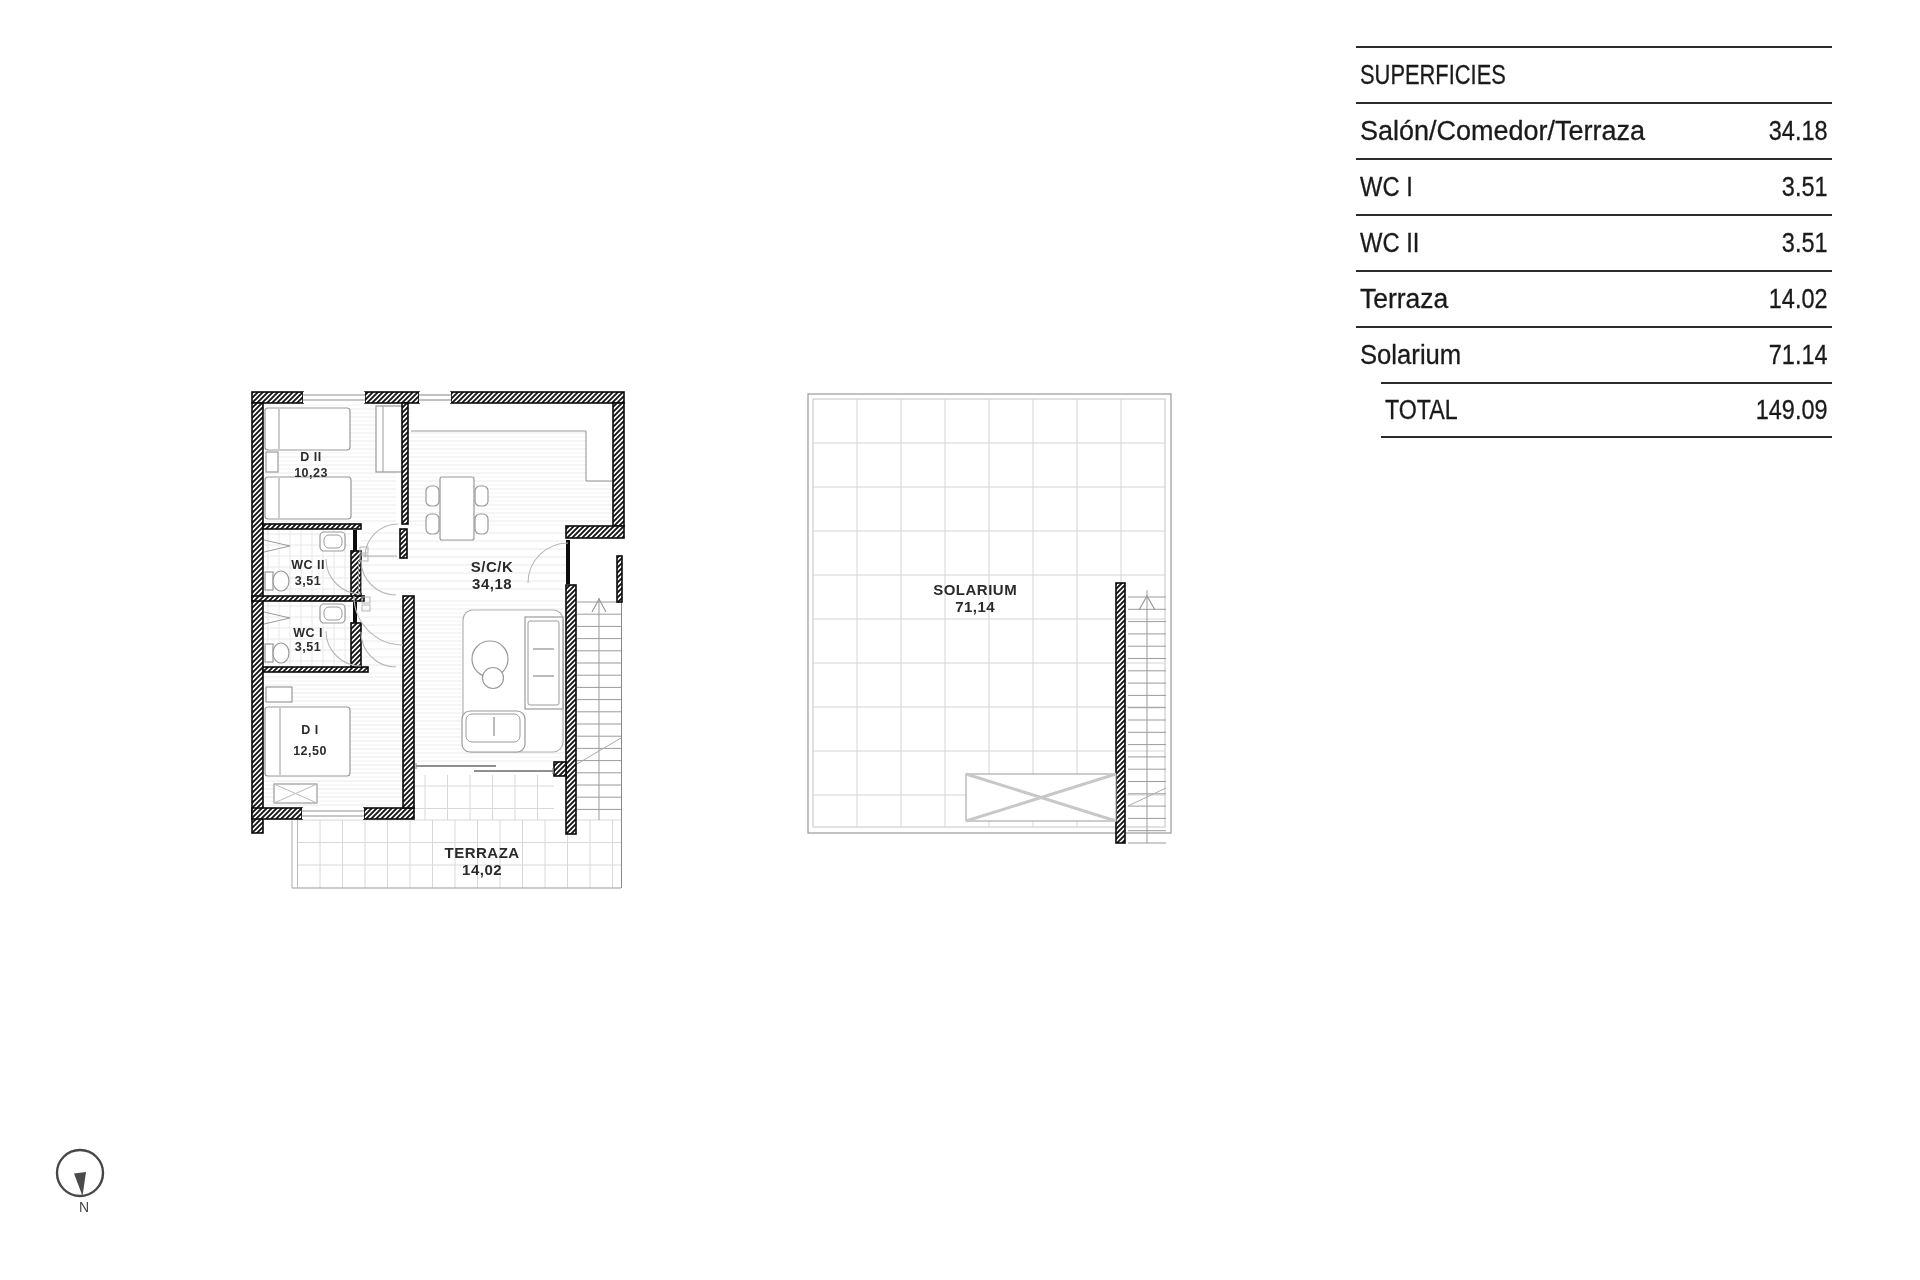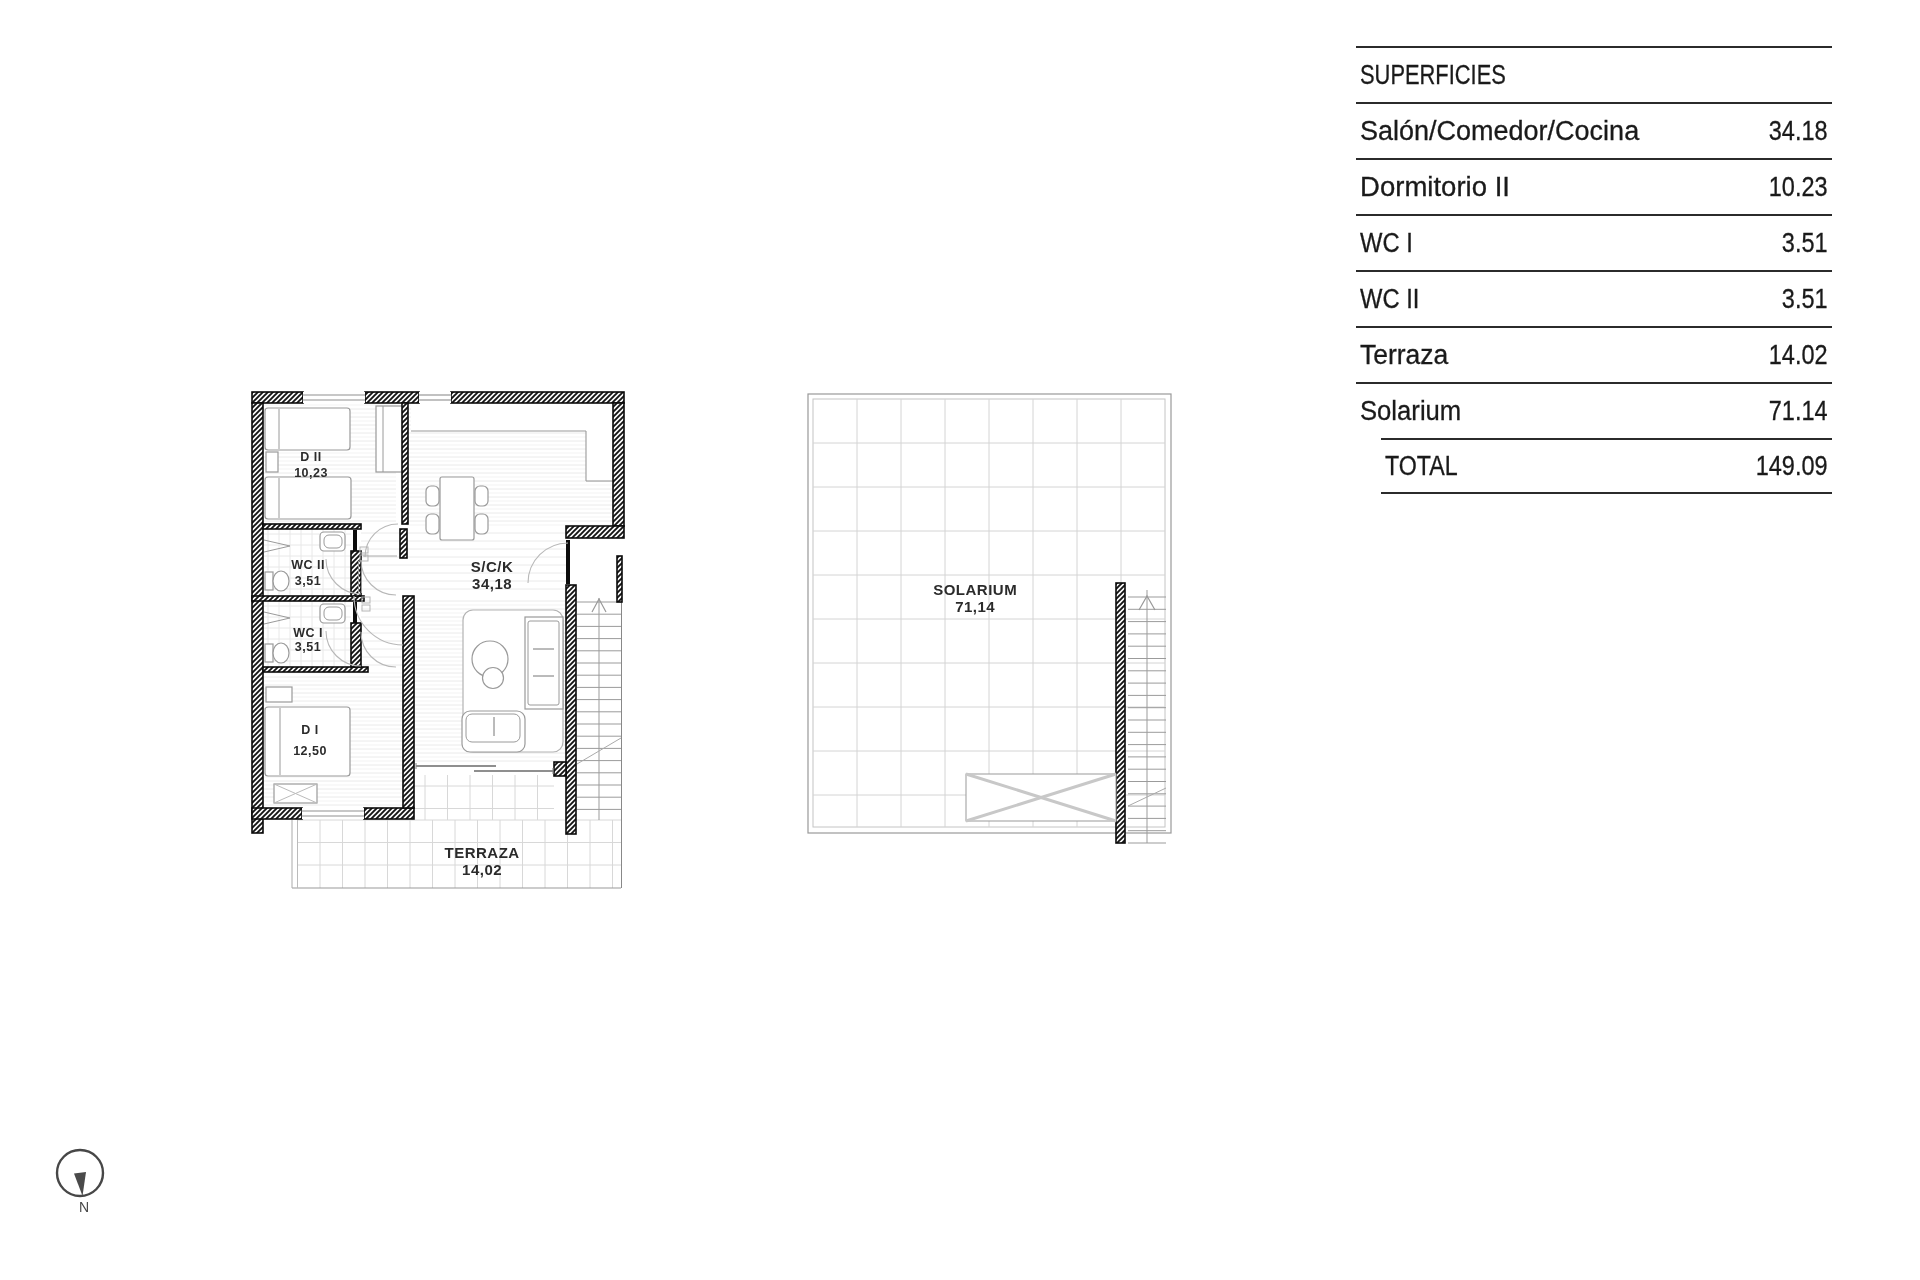--- a/index.html
+++ b/index.html
@@ -574,26 +574,22 @@
 <polygon points="74,1173.5 86,1172 82.5,1196" fill="#4a4a4a"></polygon>
 <text opacity="0.999" transform="matrix(1.0002,0,0,1,0,0)" x="84" y="1212" font-size="14" fill="#474747" text-anchor="middle" font-family="Liberation Sans, sans-serif">N</text>
     </g>
 </svg>
 
 <div id="tbl">
 <div class="row hdr">
       <span class="nm" style="transform:scaleX(0.81)">SUPERFICIES</span>
     </div>
 <div class="row">
-      <span class="nm" style="transform:scaleX(1.0)">Salón/Comedor/Cocina</span>
+      <span class="nm" style="transform:scaleX(1.0)">Salón/Comedor/Terraza</span>
       <span class="vl">34.18</span>
-    </div>
-<div class="row">
-      <span class="nm" style="transform:scaleX(1.02)">Dormitorio II</span>
-      <span class="vl">10.23</span>
     </div>
 <div class="row">
       <span class="nm" style="transform:scaleX(0.88)">WC I</span>
       <span class="vl">3.51</span>
     </div>
 <div class="row">
       <span class="nm" style="transform:scaleX(0.88)">WC II</span>
       <span class="vl">3.51</span>
     </div>
 <div class="row">

